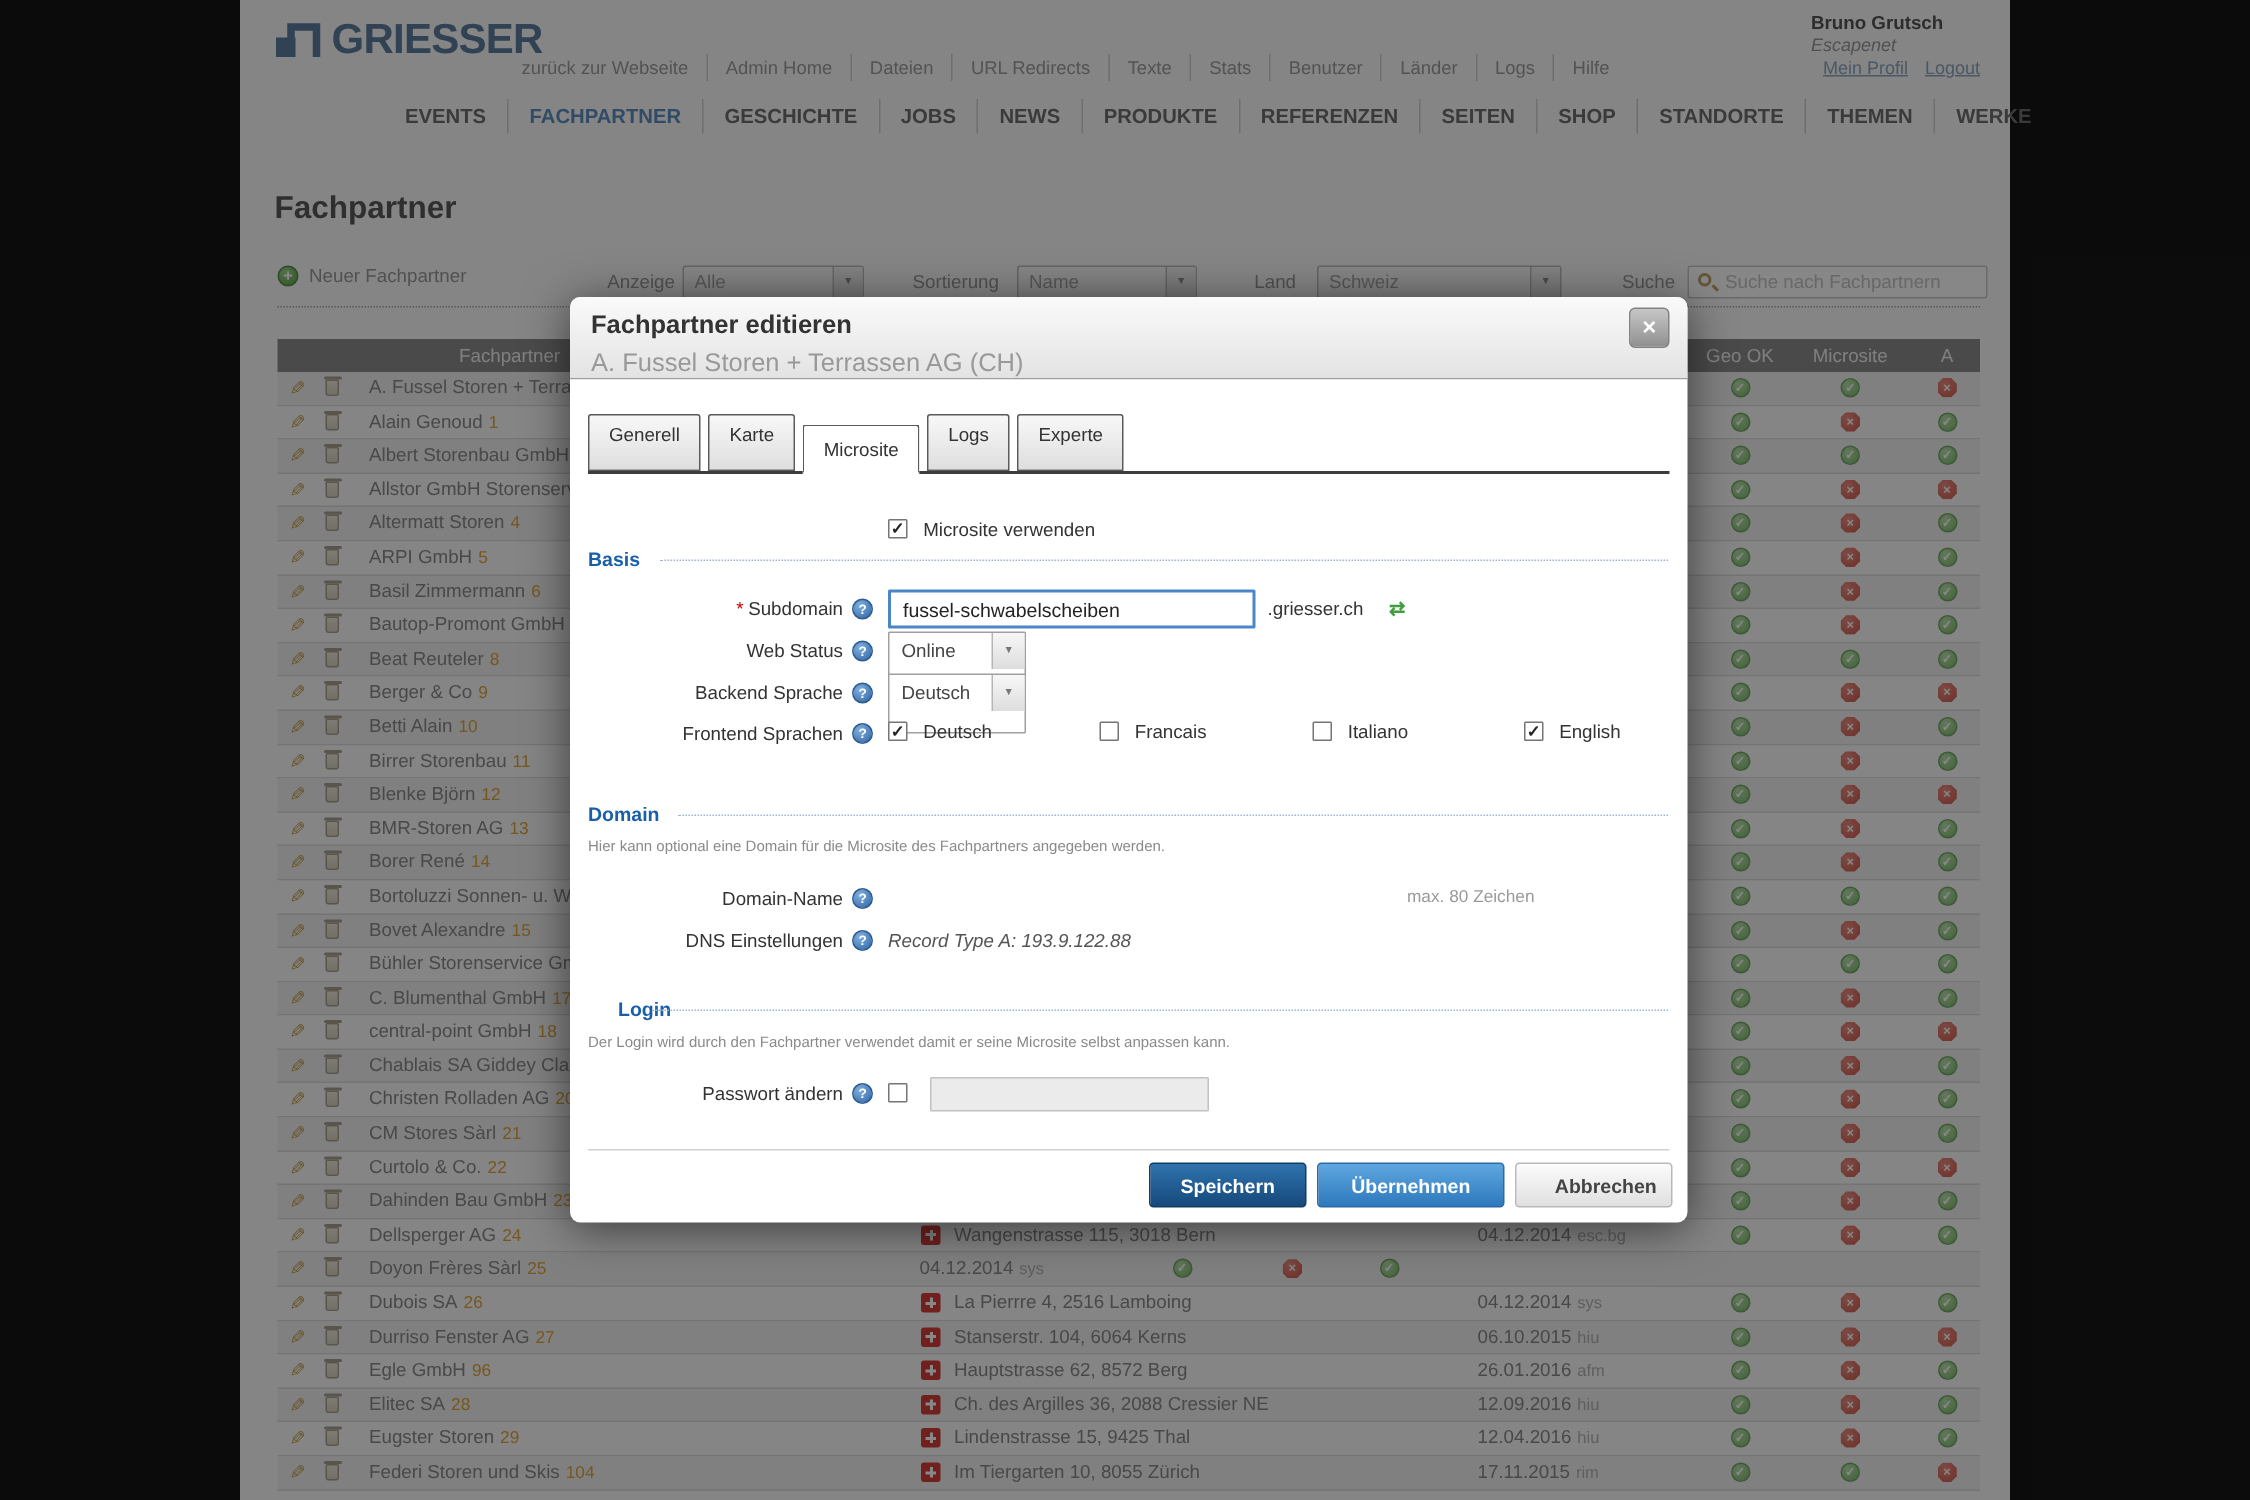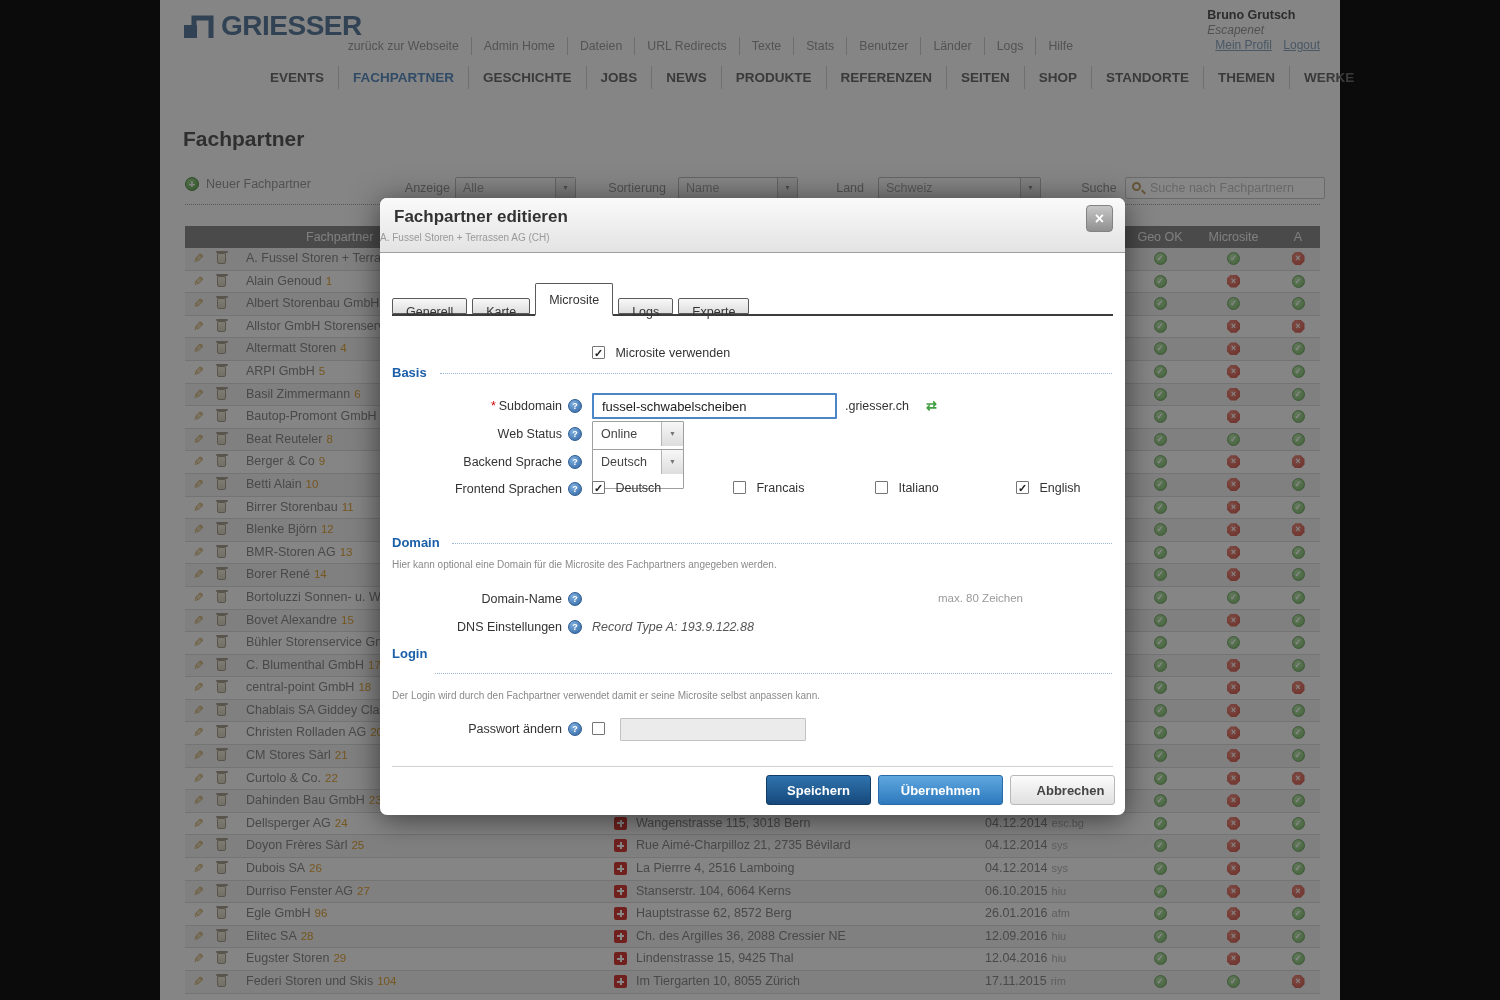--- a/index.html
+++ b/index.html
@@ -66,25 +66,25 @@
   .usr { color:#b3b3b3; font-size:11px; margin-left:4px; }
   .st { display:inline-block; width:13px; height:13px; margin-top:4px; font-size:8.5px; line-height:13px; text-align:center; color:#fff; font-weight:bold; vertical-align:top; }
   .st-ok { background:radial-gradient(circle at 35% 30%, #b9e3ab, #7dbb6e); border:1px solid #74a868; border-radius:50%; line-height:11px; }
   .st-no { background:radial-gradient(circle at 35% 30%, #ea8d80, #d05a4e); clip-path:polygon(29% 0,71% 0,100% 29%,100% 71%,71% 100%,29% 100%,0 71%,0 29%); }
 
   
   .overlay { position:absolute; left:0; top:0; width:1500px; height:1000px; background:rgba(0,0,0,0.47); z-index:50; }
   .modal { position:absolute; left:380px; top:198px; width:745px; height:617px; background:#fff; border-radius:7px; box-shadow:0 4px 30px rgba(0,0,0,0.55); z-index:100; }
   .m-header { position:absolute; left:0; top:0; width:100%; height:55px; background:linear-gradient(#fafafa,#e3e3e3); border-bottom:1px solid #9e9e9e; border-radius:7px 7px 0 0; }
   .m-title { position:absolute; left:14px; top:9px; font-size:17px; font-weight:bold; color:#333; }
-  .m-subtitle { position:absolute; left:0; top:34px; font-size:10px; color:#999; }
+  .m-subtitle { position:absolute; left:14px; top:34px; font-size:17px; color:#999; }
   .m-close { position:absolute; left:706px; top:7px; width:27px; height:27px; background:linear-gradient(#c6c6c6,#909090); border:1px solid #828282; border-radius:4px; color:#fff; font-size:16px; font-weight:bold; text-align:center; line-height:25px; cursor:pointer; }
 
   .tabs { position:absolute; left:12px; top:85px; width:721px; height:33px; display:flex; align-items:flex-end; border-bottom:2px solid #3c3c3c; }
-  .tab { height:16px; padding:0 13px; margin-right:5px; font-size:12.5px; color:#333; line-height:27px; background:linear-gradient(#f8f8f8,#dedede); border:1px solid #5a5a5a; border-radius:2px 2px 0 0; cursor:pointer; }
+  .tab { height:38px; padding:0 13px; margin-right:5px; font-size:12.5px; color:#333; line-height:27px; background:linear-gradient(#f8f8f8,#dedede); border:1px solid #5a5a5a; border-radius:2px 2px 0 0; cursor:pointer; }
   .tab.active { height:33px; line-height:33px; background:#fff; border-bottom:2px solid #fff; margin-bottom:-2px; }
 
   .cb { display:inline-block; width:13px; height:13px; background:#fff; border:1px solid #757575; border-radius:1px; font-size:11px; line-height:12px; text-align:center; color:#222; font-weight:bold; cursor:pointer; vertical-align:top; }
   .cb-label { font-size:12.5px; color:#333; margin-left:6px; vertical-align:top; line-height:14px; }
 
   .m-cb-row { position:absolute; left:212px; top:148px; }
   .sect { position:absolute; left:12px; font-size:13px; font-weight:bold; color:#1b5fa8; }
   .sect-line { position:absolute; right:13px; border-top:1px dotted #9ab4d4; }
   .f-row { position:absolute; left:0; width:733px; height:26px; }
   .f-label { position:absolute; left:0; top:0; width:182px; text-align:right; font-size:12.5px; color:#333; line-height:26px; }
@@ -484,21 +484,20 @@
     <span class="c-st s-geo"><span class="st st-ok">✓</span></span>
     <span class="c-ms s-ms"><span class="st st-no">×</span></span>
     <span class="c-a s-a"><span class="st st-ok">✓</span></span>
   </div>
         <div class="trow alt">
     <span class="c-icons">
       <span class="icon-edit">✎</span>
       <span class="icon-trash"></span>
     </span>
     <span class="c-name"><span class="nm">Doyon Frères Sàrl</span><span class="rid">25</span></span>
-    <span class="c-addr"><span class="flag"></span><span class="addr">Rue Aimé-Charpilloz 21, 2735 Bévilard</span></span>
     <span class="c-date"><span class="dt">04.12.2014</span><span class="usr">sys</span></span>
     <span class="c-st s-geo"><span class="st st-ok">✓</span></span>
     <span class="c-ms s-ms"><span class="st st-no">×</span></span>
     <span class="c-a s-a"><span class="st st-ok">✓</span></span>
   </div>
         <div class="trow">
     <span class="c-icons">
       <span class="icon-edit">✎</span>
       <span class="icon-trash"></span>
     </span>
@@ -654,21 +653,21 @@
     <span class="help-ico">?</span>
     <span class="hint">max. 80 Zeichen</span>
   </div>
 
   <div class="f-row" style="top:421px;height:16px;">
     <span class="f-label" style="line-height:16px;">DNS Einstellungen</span>
     <span class="help-ico" style="top:1px;">?</span>
     <span class="dns-val">Record Type A: 193.9.122.88</span>
   </div>
 
-  <div class="sect" style="top:448px;">Login</div>
+  <div class="sect" style="top:467px;margin-left:20px;">Login</div>
   <div class="sect-line" style="top:475px;left:55px;"></div>
   <div class="m-desc" style="top:492px;">Der Login wird durch den Fachpartner verwendet damit er seine Microsite selbst anpassen kann.</div>
 
   <div class="f-row" style="top:520px;height:23px;">
     <span class="f-label" style="line-height:23px;">Passwort ändern</span>
     <span class="help-ico" style="top:4px;">?</span>
     <span class="cb" style="position:absolute;left:212px;top:4px;"></span>
     <input class="txt-input" style="left: 240px; width: 186px; height: 23px;" type="text" disabled="">
   </div>
 

